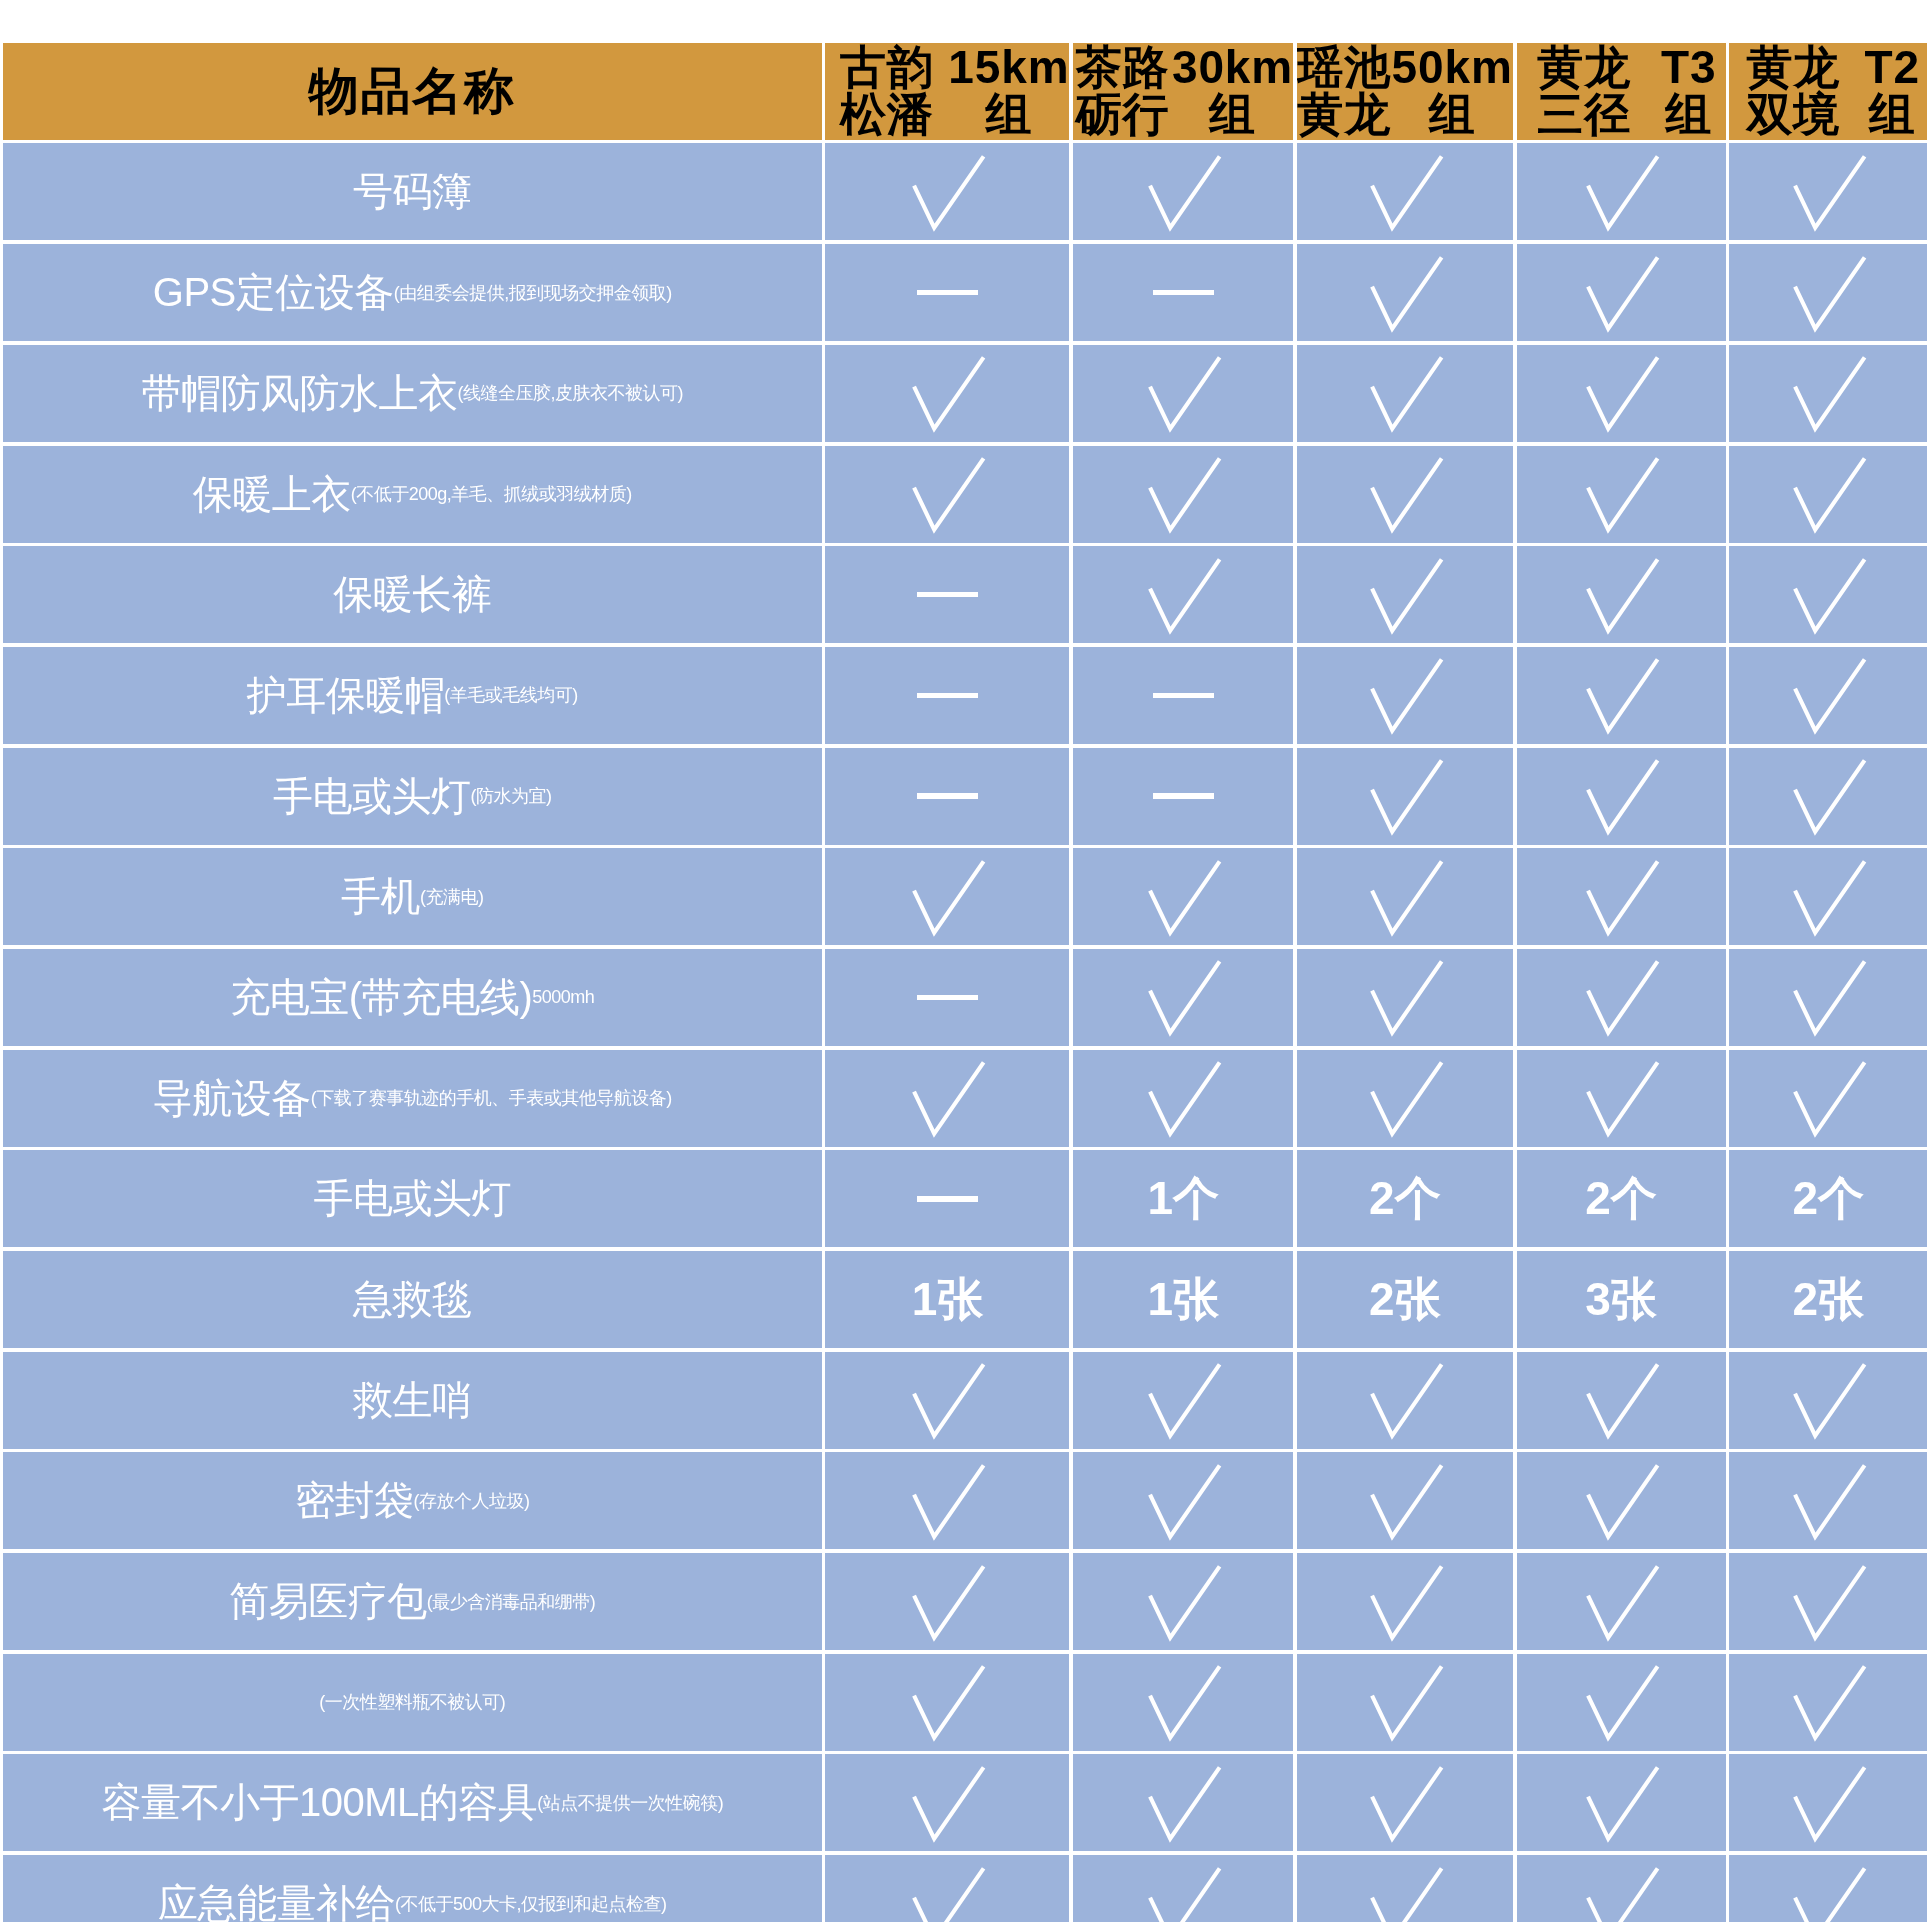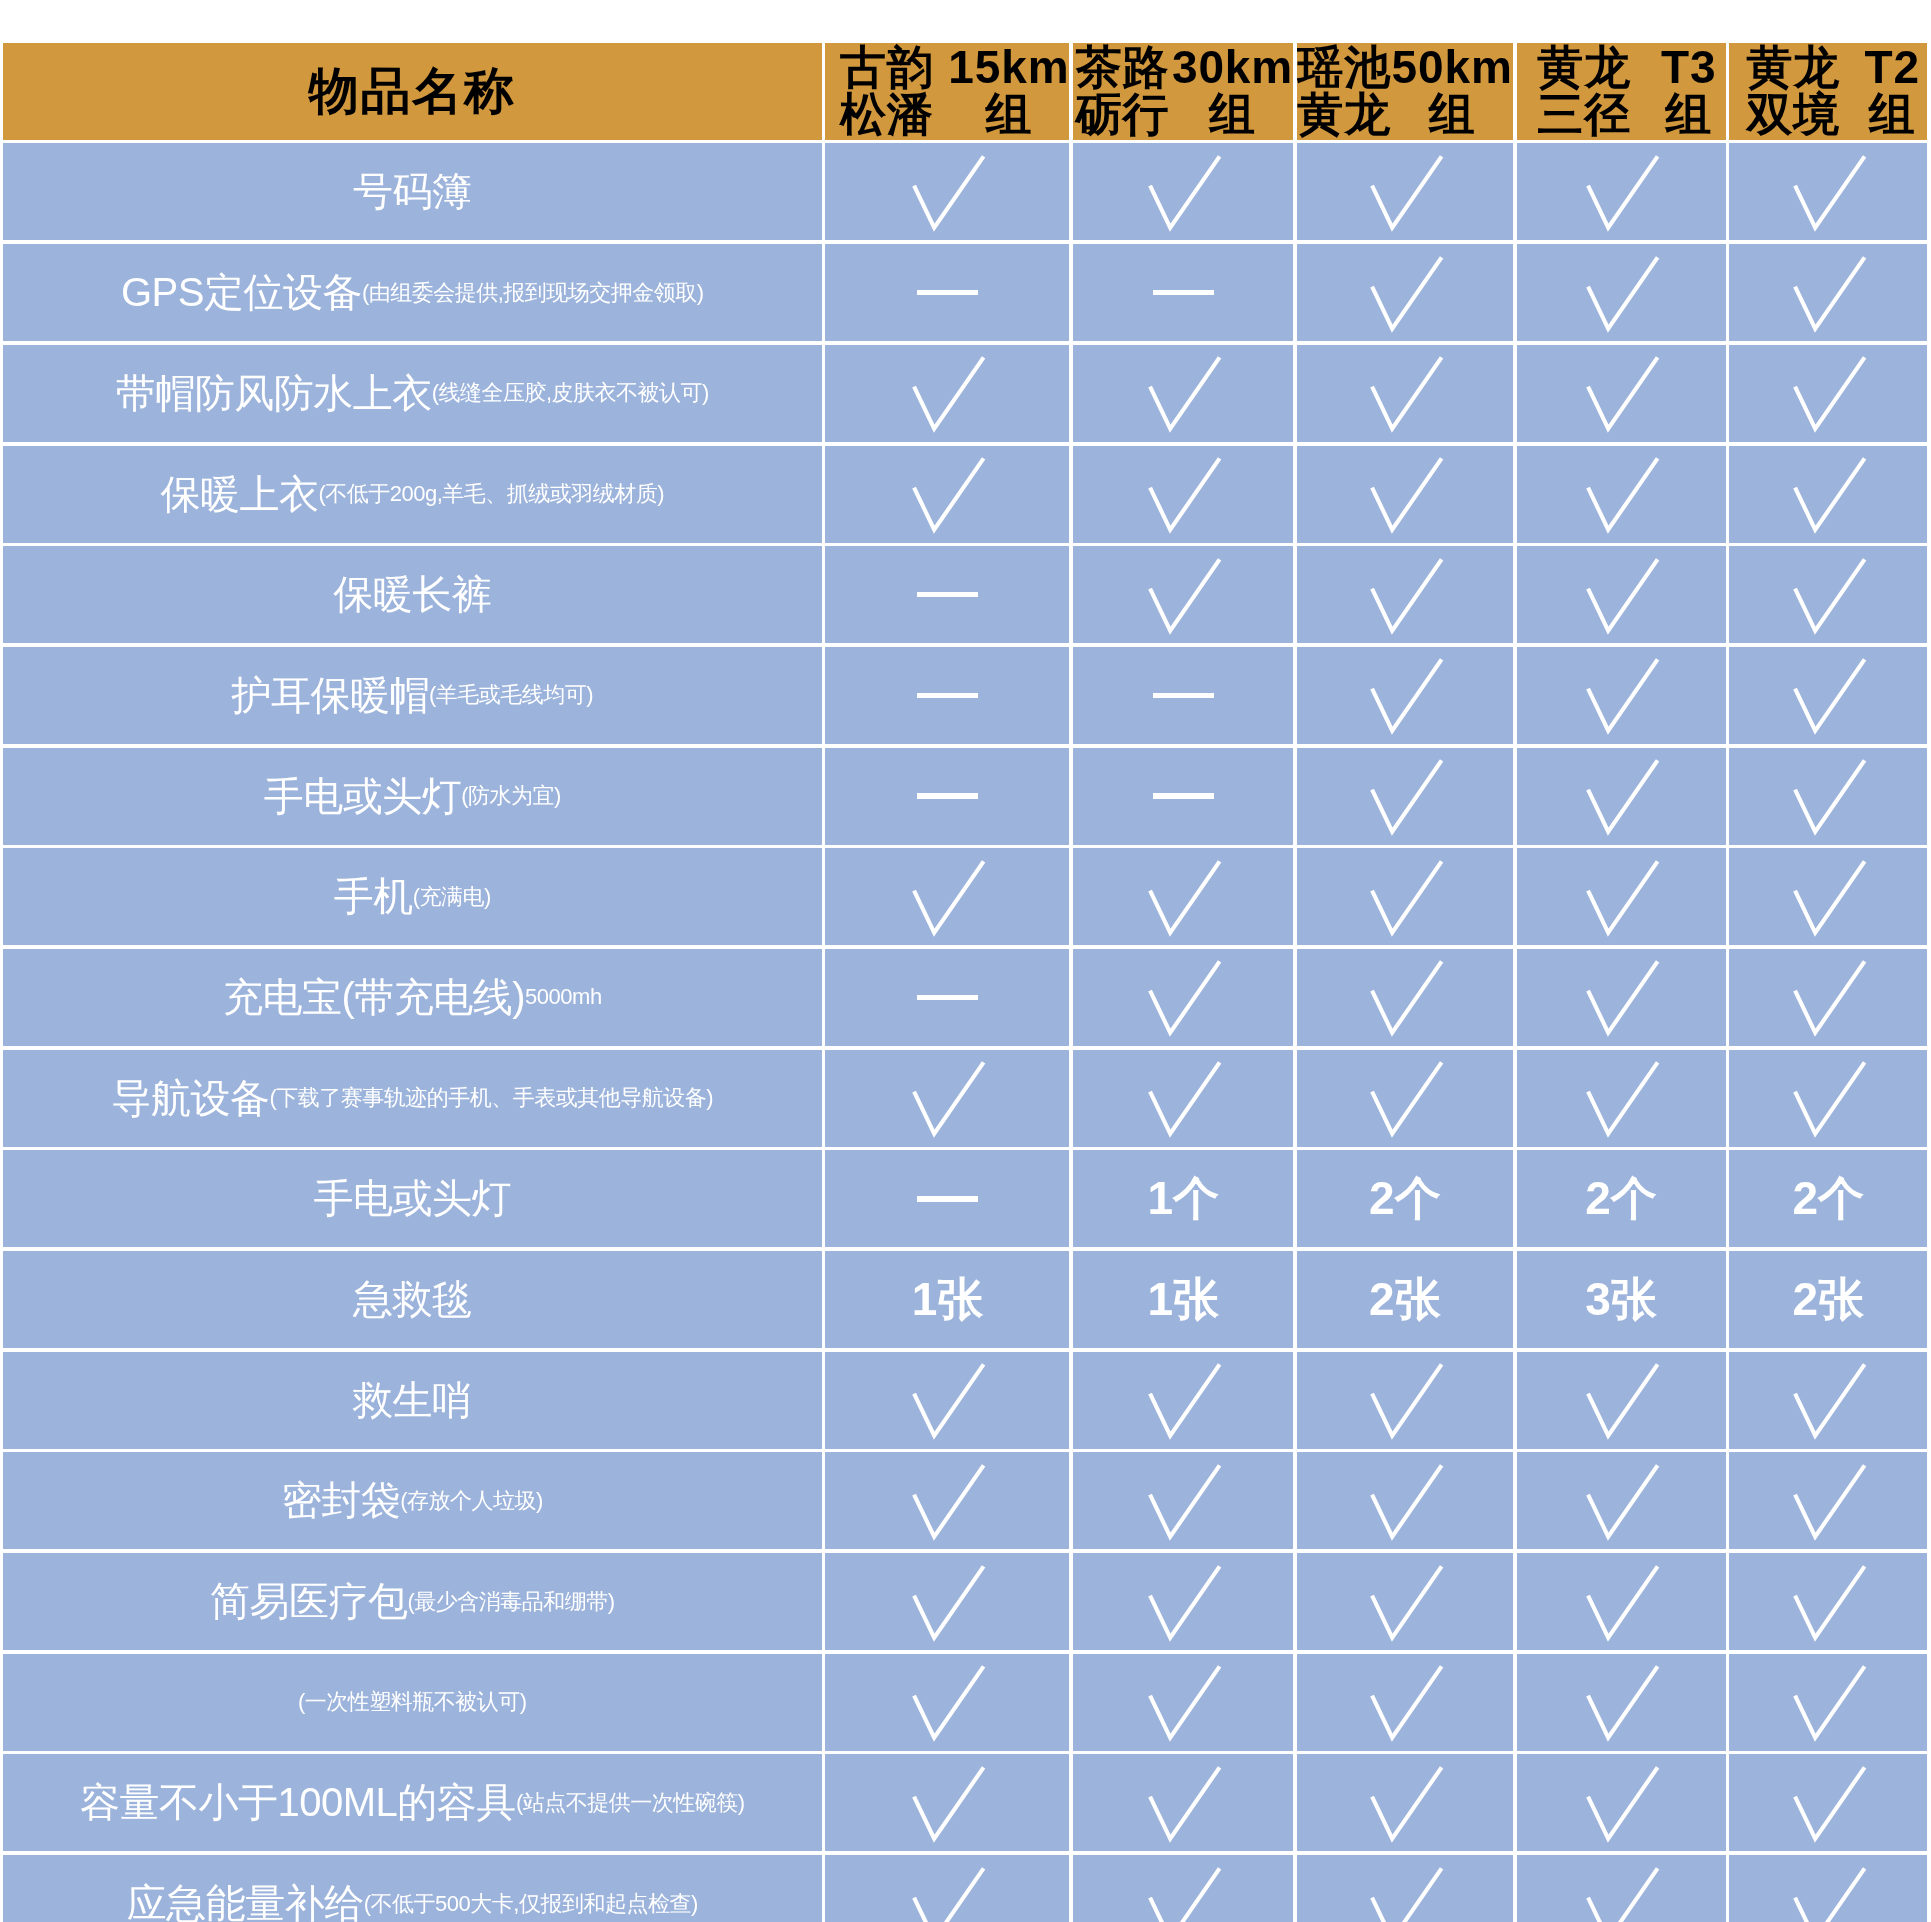--- a/index.html
+++ b/index.html
@@ -25,21 +25,21 @@
   .cell{display:flex;align-items:center;justify-content:center;overflow:hidden;}
   .head{background:var(--header-bg);color:var(--header-text);font-weight:bold;text-align:center;}
   .item-head{font-size:50px;letter-spacing:1.8px;}
   .group-head{flex-direction:row;font-size:46px;line-height:1.02;letter-spacing:0.9px;}
   .name-cell{
     background:var(--body-bg);color:var(--body-text);
     font-weight:normal;text-align:left;white-space:nowrap;
     padding:0 7.3px;
   }
   .name{font-size:40px;letter-spacing:-0.5px;}
-  .note{font-size:22px;letter-spacing:-0.5px;}
+  .note{font-size:18px;letter-spacing:-0.5px;}
   .val-cell{background:var(--body-bg);color:var(--body-text);}
   .val{font-size:46px;font-weight:bold;}
   .dash{width:61px;height:5.5px;background:var(--body-text);}
   svg.check{width:92px;height:86px;display:block;}
   svg.check polyline{fill:none;stroke:var(--body-text);stroke-width:4.5;stroke-linecap:butt;stroke-linejoin:miter;}
 </style>
 </head>
 <body>
 
 <div class="table">

